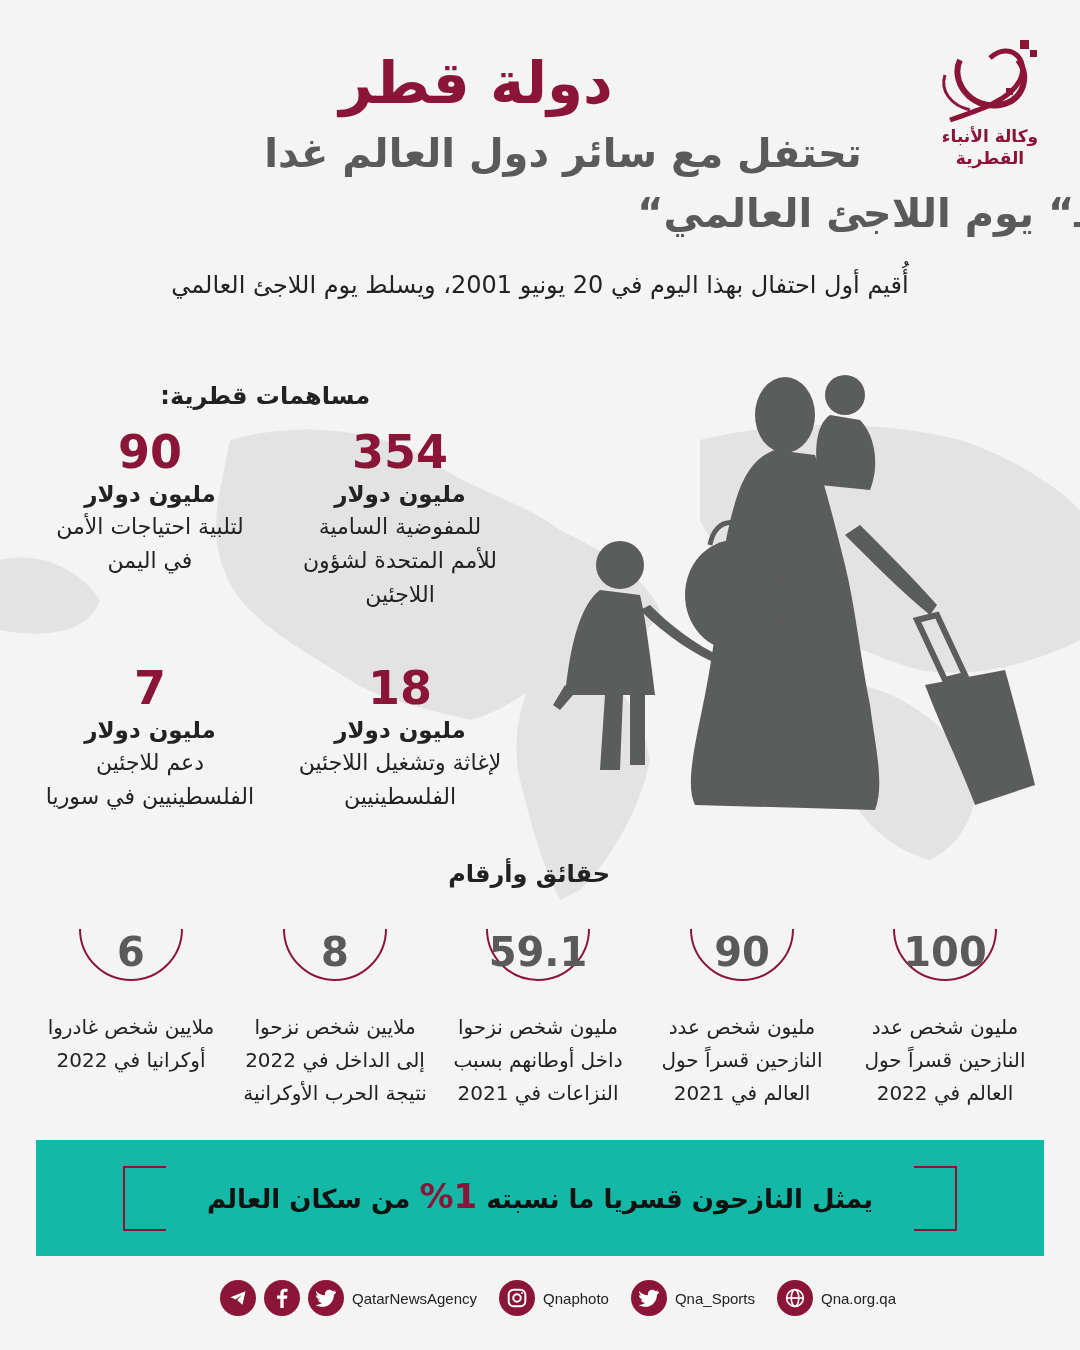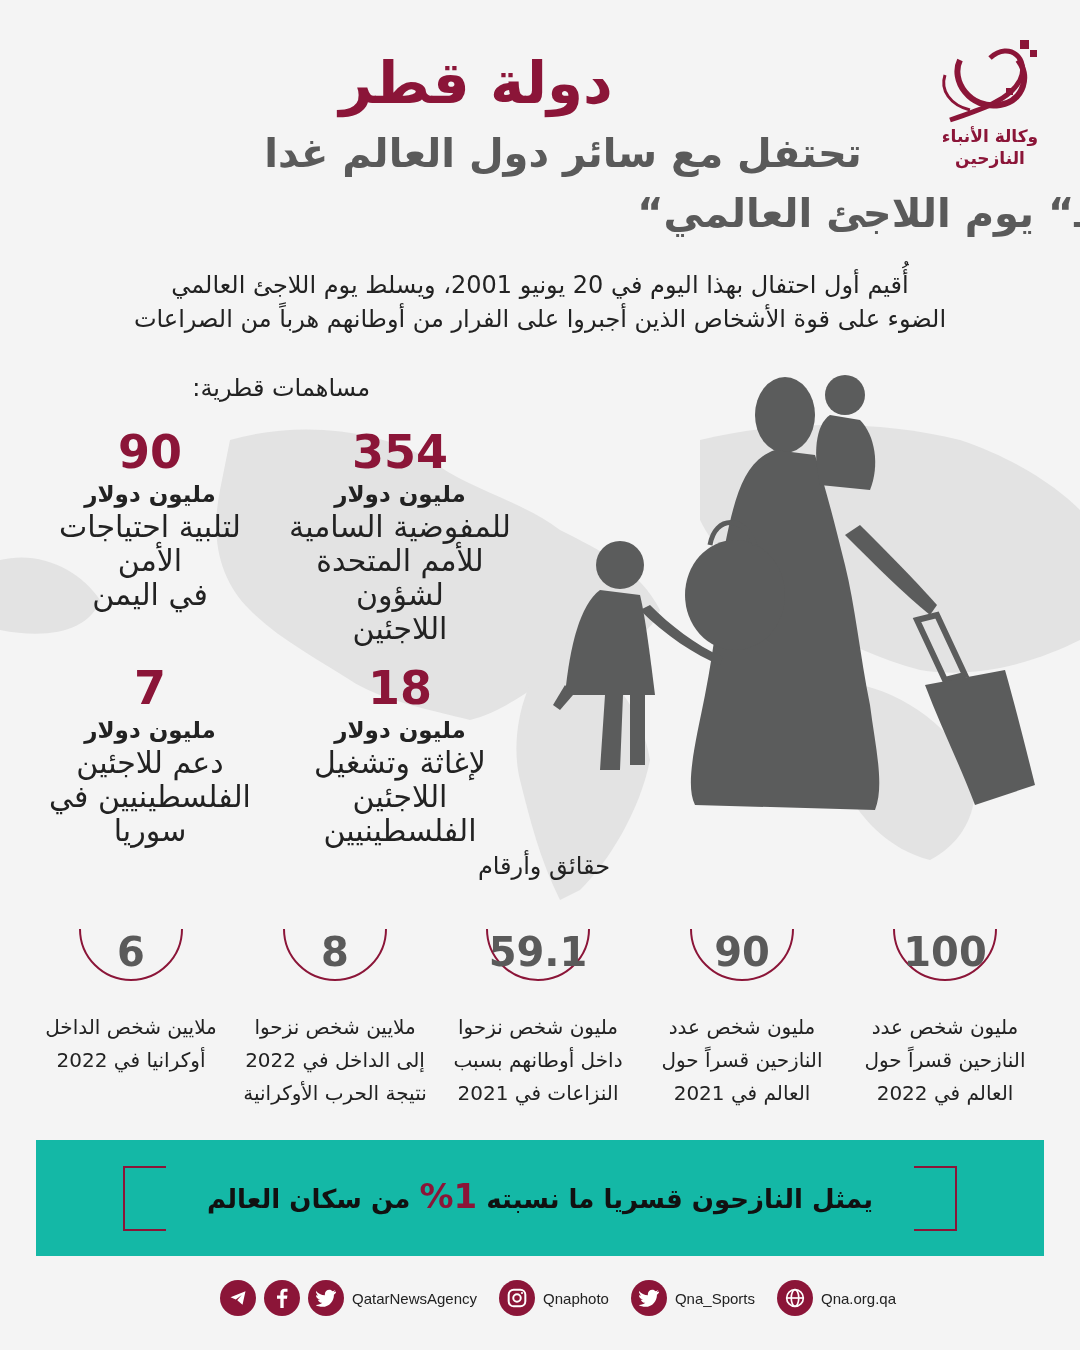--- a/index.html
+++ b/index.html
@@ -16,26 +16,26 @@
 
   
   .logo { left:930px; top:30px; width:120px; height:140px; }
   .logo-text { position:absolute; left:0; width:120px; text-align:center; color:#8b1538; font-weight:bold; direction:rtl; }
 
   .title { left:0; width:952px; top:48px; text-align:center; font-size:58px; font-weight:bold; color:#8b1538; direction:rtl; line-height:70px;}
   .subtitle { left:0; width:1080px; text-align:center; font-size:40px; color:#5a5a5a; font-weight:bold; direction:rtl; line-height:58px;padding-left:23px; }
 
   .intro { left:60px; width:960px; top:268px; text-align:center; font-size:24px; color:#222; direction:rtl; line-height:34px; }
 
-  .section-title { font-size:24px; font-weight:normal; color:#222; direction:rtl; }
+  .section-title { font-size:24px; font-weight:bold; color:#222; direction:rtl;margin-top:8px; }
 
   .contrib { width:240px; text-align:center; direction:rtl; }
   .contrib .num { font-size:46px; font-weight:bold; color:#8b1538; line-height:52px; }
   .contrib .unit { font-size:23px; font-weight:bold; color:#222; line-height:32px; }
-  .contrib .desc { font-size:30px; color:#222; line-height:34px; }
+  .contrib .desc { font-size:22px; color:#222; line-height:34px; }
 
   .fact { width:190px; text-align:center; direction:rtl; }
   .fact .arc { position:relative; width:110px; height:70px; margin:0 auto; }
   .fact .arc svg { position:absolute; left:0; top:0; }
   .fact .fnum { position:absolute; left:0; width:110px; top:4px; font-size:40px; font-weight:bold; color:#5a5a5a; text-align:center; }
   .fact .fdesc { margin-top:16px; font-size:20px; color:#222; line-height:33px; }
 
   .banner { left:36px; top:1140px; width:1008px; height:116px; background:#14b8a6; }
   .banner-text { position:absolute; left:0; width:1008px; top:36px; text-align:center; font-size:26px; font-weight:bold; color:#111; direction:rtl; }
   .banner-text .pct { color:#8b1538; font-size:34px; }
@@ -60,30 +60,29 @@
 <div class="abs logo">
   <svg width="120" height="95" viewBox="0 0 120 95">
     <path d="M30 30 C20 50 40 80 70 75 C95 70 100 45 88 30" fill="none" stroke="#8b1538" stroke-width="6"></path>
     <path d="M60 28 C80 10 100 30 90 50 C80 70 50 80 20 90" fill="none" stroke="#8b1538" stroke-width="5"></path>
     <path d="M15 45 C10 60 20 75 40 80" fill="none" stroke="#8b1538" stroke-width="3"></path>
     <rect x="90" y="10" width="9" height="9" fill="#8b1538"></rect>
     <rect x="100" y="20" width="7" height="7" fill="#8b1538"></rect>
     <rect x="76" y="58" width="7" height="7" fill="#8b1538"></rect>
   </svg>
   <div class="logo-text" style="top:96px;font-size:17px;">وكالة الأنباء</div>
-  <div class="logo-text" style="top:118px;font-size:17px;">النازحين</div>
+  <div class="logo-text" style="top:118px;font-size:17px;">القطرية</div>
 </div>
 
 <div class="abs title">دولة قطر</div>
 <div class="abs subtitle" style="top:124px;">تحتفل مع سائر دول العالم غدا</div>
 <div class="abs subtitle" style="top:184px;text-align:right;">بـ“ يوم اللاجئ العالمي“</div>
 
 <div class="abs intro">
   <div>أُقيم أول احتفال بهذا اليوم في 20 يونيو 2001، ويسلط يوم اللاجئ العالمي</div>
-  <div>الضوء على قوة الأشخاص الذين أجبروا على الفرار من أوطانهم هرباً من الصراعات</div>
 </div>
 
 <svg class="abs" style="left:545px;top:365px;" width="500" height="460" viewBox="0 0 500 460">
   <g fill="#5b5c5c">
 
     <ellipse cx="240" cy="50" rx="30" ry="38"></ellipse>
     <path d="M230 85 C200 95 190 130 180 180 C175 230 170 280 160 330 C150 380 140 420 150 440 L330 445 C340 420 330 380 325 340 C315 290 310 240 300 200 C290 160 280 120 270 90 Z"></path>
 
     <circle cx="300" cy="30" r="20"></circle>
     <path d="M285 50 C270 60 268 90 275 120 L325 125 C335 100 330 70 315 55 Z"></path>
@@ -194,21 +193,21 @@
 </div>
 
 <div class="abs fact" style="left:36px;top:925px;">
   <div class="arc">
     <svg width="110" height="70" viewBox="0 0 110 70">
         <path d="M4 4 A51 51 0 0 0 106 4" fill="none" stroke="#8b1538" stroke-width="2"></path>
       </svg>
     <div class="fnum">6</div>
   </div>
   <div class="fdesc">
-    <div>ملايين شخص الداخل</div>
+    <div>ملايين شخص غادروا</div>
     <div>أوكرانيا في 2022</div>
   </div>
 </div>
 
 <div class="abs banner">
   <svg class="abs" style="left:0;top:0;" width="1008" height="116">
     <path d="M130 27 L88 27 L88 90 L130 90" fill="none" stroke="#8b1538" stroke-width="2"></path>
     <path d="M878 27 L920 27 L920 90 L878 90" fill="none" stroke="#8b1538" stroke-width="2"></path>
   </svg>
   <div class="banner-text">

